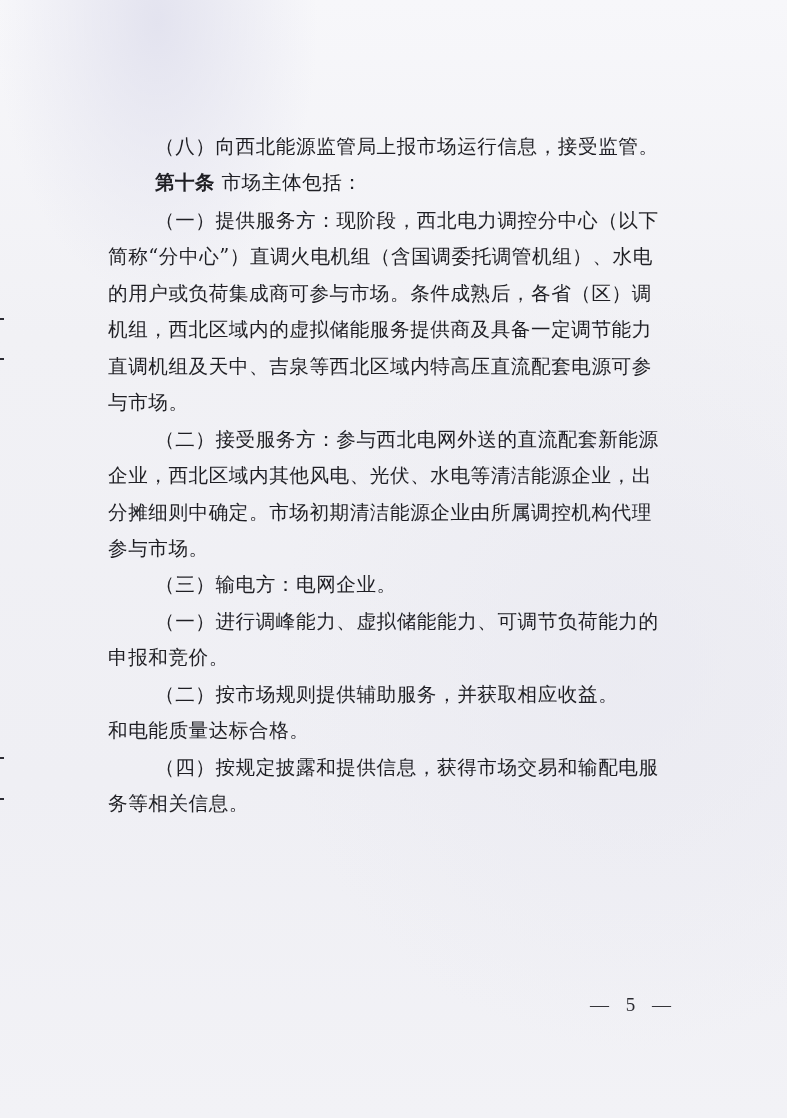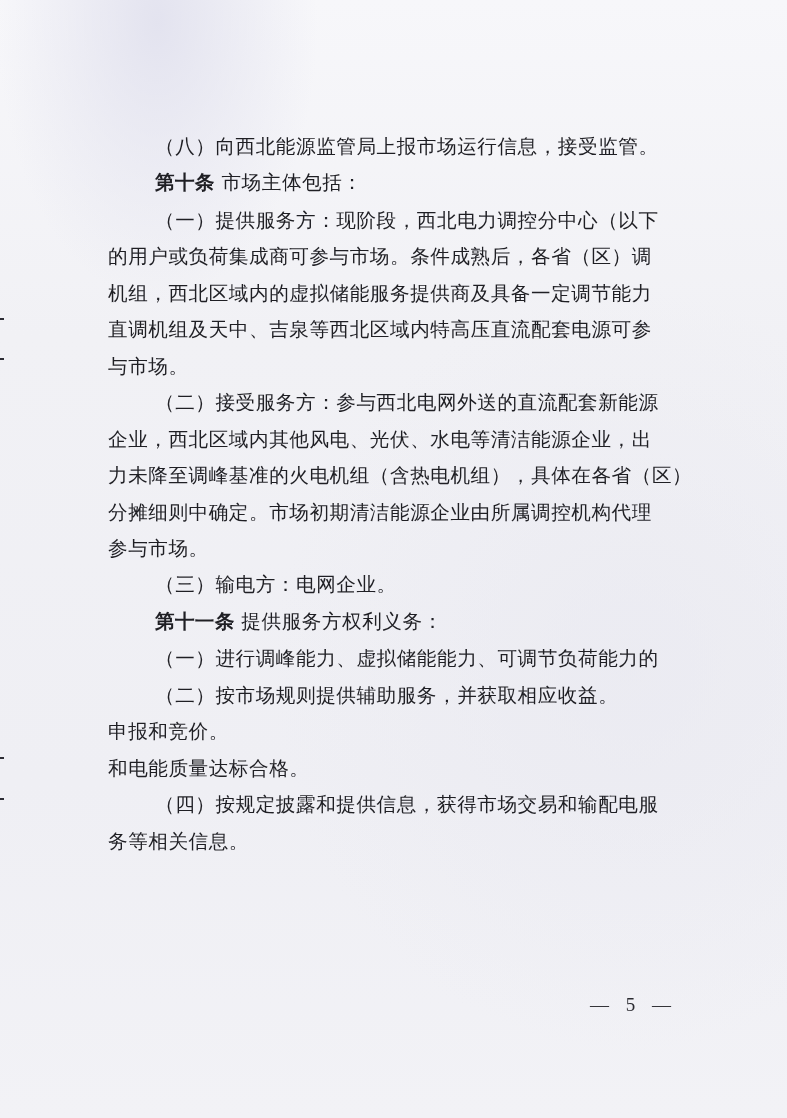--- a/index.html
+++ b/index.html
@@ -67,33 +67,32 @@
 
   <div class="bind-mark" style="top:318px;"></div>
   <div class="bind-mark" style="top:358px;"></div>
   <div class="bind-mark" style="top:757px;"></div>
   <div class="bind-mark" style="top:798px;"></div>
 
   <div class="body-text">
     <span class="line indent"><span>（八）向西北能源监管局上报市场运行信息，接受监管。</span></span>
     <span class="line indent"><span class="article-no">第十条</span><span> 市场主体包括：</span></span>
     <span class="line indent"><span>（一）提供服务方：现阶段，西北电力调控分中心（以下</span></span>
+    <span class="line"><span>简称“分中心”）直调火电机组（含国调委托调管机组）、水电</span></span>
     <span class="line"><span>的用户或负荷集成商可参与市场。条件成熟后，各省（区）调</span></span>
     <span class="line"><span>机组，西北区域内的虚拟储能服务提供商及具备一定调节能力</span></span>
     <span class="line"><span>直调机组及天中、吉泉等西北区域内特高压直流配套电源可参</span></span>
     <span class="line"><span>与市场。</span></span>
     <span class="line indent"><span>（二）接受服务方：参与西北电网外送的直流配套新能源</span></span>
     <span class="line"><span>企业，西北区域内其他风电、光伏、水电等清洁能源企业，出</span></span>
-    <span class="line"><span>力未降至调峰基准的火电机组（含热电机组），具体在各省（区）</span></span>
     <span class="line"><span>分摊细则中确定。市场初期清洁能源企业由所属调控机构代理</span></span>
     <span class="line"><span>参与市场。</span></span>
     <span class="line indent"><span>（三）输电方：电网企业。</span></span>
-    <span class="line indent"><span class="article-no">第十一条</span><span> 提供服务方权利义务：</span></span>
     <span class="line indent"><span>（一）进行调峰能力、虚拟储能能力、可调节负荷能力的</span></span>
+    <span class="line"><span>申报和竞价。</span></span>
     <span class="line indent"><span>（二）按市场规则提供辅助服务，并获取相应收益。</span></span>
-    <span class="line"><span>申报和竞价。</span></span>
     <span class="line"><span>和电能质量达标合格。</span></span>
     <span class="line indent"><span>（四）按规定披露和提供信息，获得市场交易和输配电服</span></span>
     <span class="line"><span>务等相关信息。</span></span>
   </div>
 
   <div class="page-number">— 5 —</div>
 </div>
 
 </body></html>

